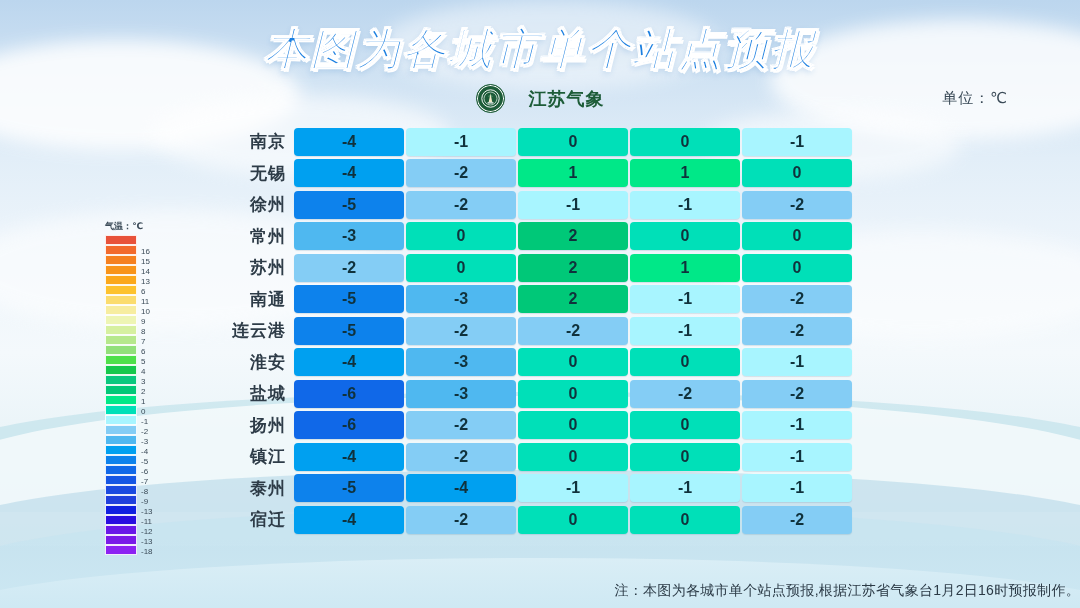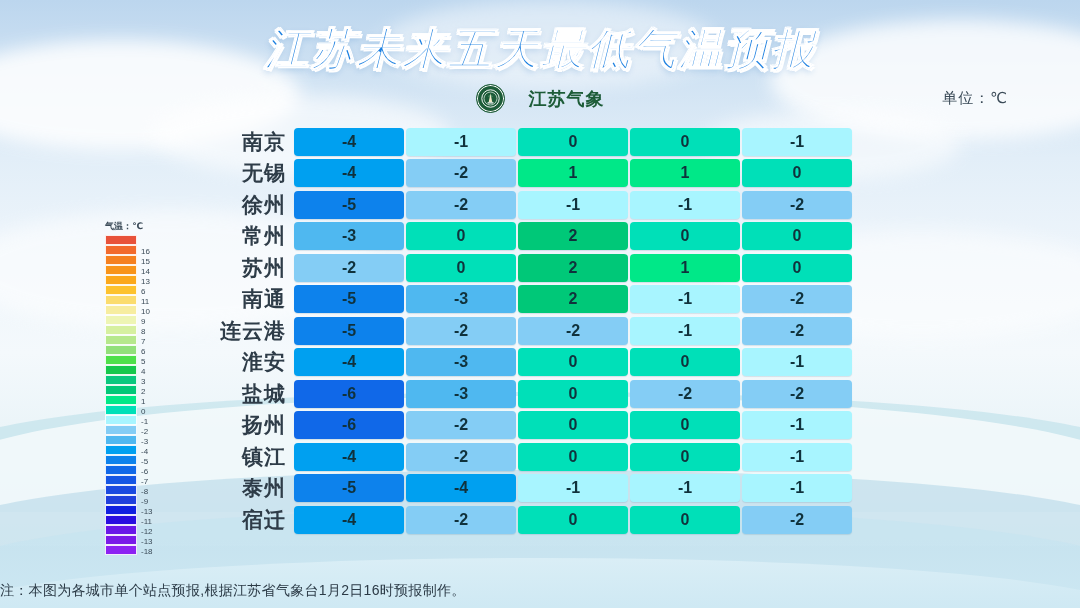--- a/index.html
+++ b/index.html
@@ -98,32 +98,32 @@
   #table{position:absolute;left:190px;top:126px;}
   #col-head{display:flex;margin-left:102px;margin-bottom:5px;}
   .col-head-cell{
     width:110px;margin-right:2px;text-align:center;
     font-size:17px;font-weight:bold;color:#2e3c48;
     letter-spacing:.5px;
   }
   .row{display:flex;align-items:center;height:31.5px;}
   .city{
     width:96px;text-align:right;padding-right:8px;
-    font-size:21px;font-weight:bold;color:#2e3c48;letter-spacing:1px;
+    font-size:17px;font-weight:bold;color:#2e3c48;letter-spacing:1px;
     white-space:nowrap;
   }
   .cell{
     width:110px;height:28px;margin-right:2px;border-radius:4px;
     display:flex;align-items:center;justify-content:center;
     font-size:16px;font-weight:bold;color:#10323c;
     box-shadow:0 1px 1px rgba(80,120,150,.18);
   }
 
   #footnote{
-    position:absolute;left:0;right:0;bottom:8px;text-align:left;
+    position:absolute;left:0;right:0;bottom:8px;text-align:right;
     font-size:14px;color:#2b3a46;letter-spacing:.3px;
   }
 </style>
 </head>
 <body>
 
 <div id="bg">
   <div class="sky"></div>
   <div class="cloud c1"></div>
   <div class="cloud c2"></div>
@@ -133,21 +133,21 @@
   <div class="cloud c6"></div>
   <div class="cloud c7"></div>
   <div class="wave w1"></div>
   <div class="wave w2"></div>
   <div class="wave w3"></div>
   <div class="wave w4"></div>
   <div class="wave w5"></div>
   <div class="hz"></div>
 </div>
 
-<div id="title">江苏未来五天最低气温预报</div>
+<div id="title">本图为各城市单个站点预报</div>
 
 <div id="logo-row">
   <span id="logo-badge">
     <svg width="19" height="19" viewBox="0 0 24 24">
       <circle cx="12" cy="12" r="11" fill="#1d5c38" stroke="#ffffff" stroke-width="1.2"></circle>
       <circle cx="12" cy="12" r="8.2" fill="none" stroke="#ffffff" stroke-width="0.8"></circle>
       <path d="M12 5.5 L14.2 16.5 L9.8 16.5 Z" fill="#f2e9c8"></path>
       <rect x="8.2" y="16.6" width="7.6" height="1.6" rx="0.6" fill="#ffffff"></rect>
       <path d="M9.4 9.2 Q12 7.6 14.6 9.2" fill="none" stroke="#8fd6a8" stroke-width="0.7"></path>
     </svg>

